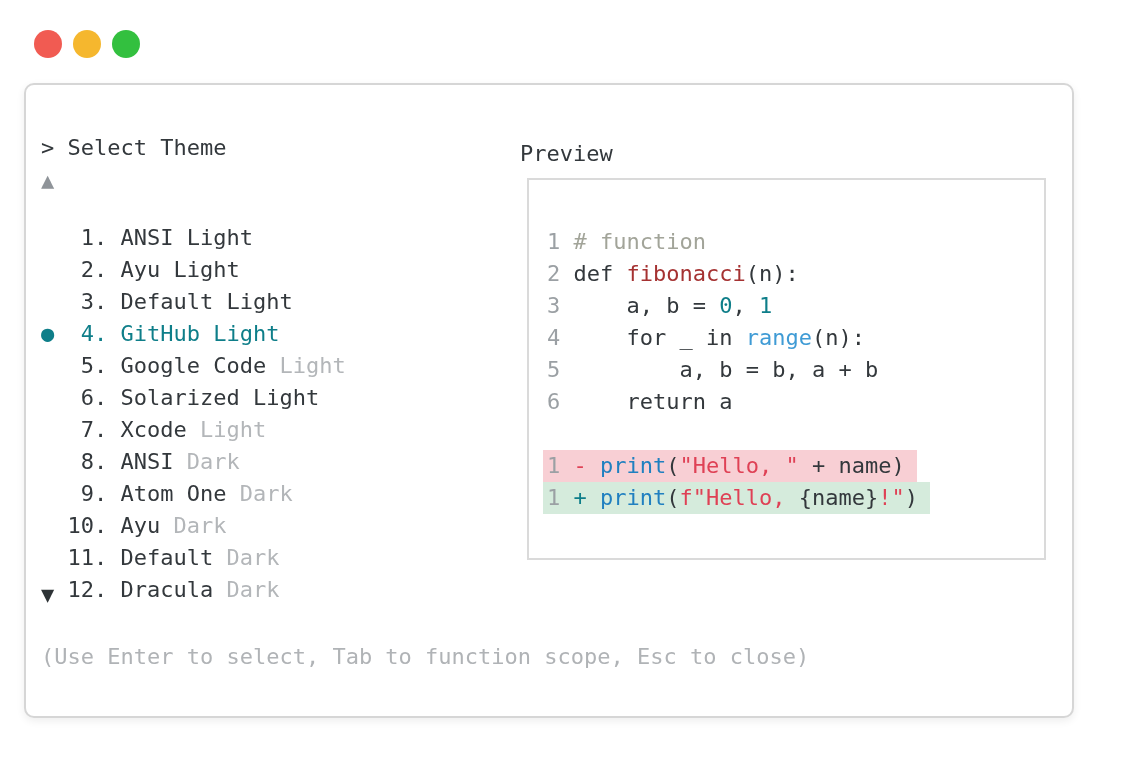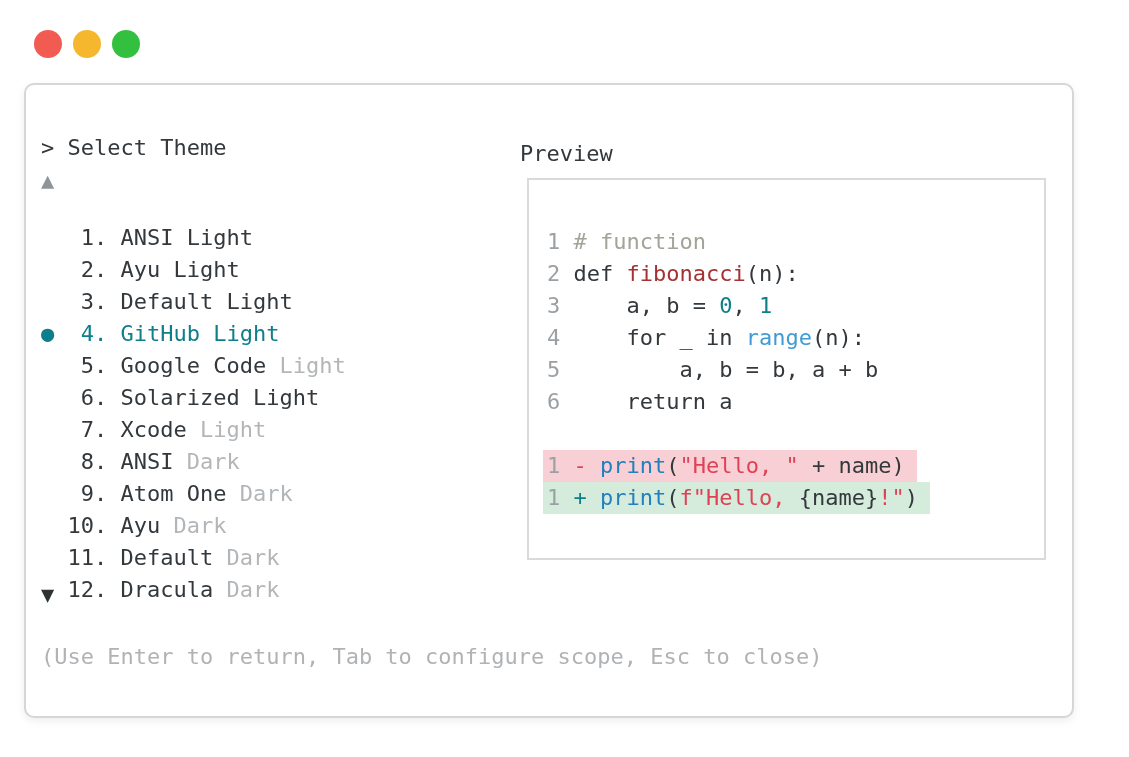--- a/index.html
+++ b/index.html
@@ -31,17 +31,17 @@
   <span class="light" id="light-min" style="background: rgb(245, 183, 46);"></span>
   <span class="light" id="light-max" style="background: rgb(51, 192, 63);"></span>
 </div>
 
 <div class="window" style="border-color: rgb(214, 214, 214);">
   <div class="mono title" style="color: rgb(51, 56, 60);">&gt; Select Theme</div>
   <div class="mono preview-label" style="color: rgb(51, 56, 60); margin-top: 6px;">Preview</div>
   <div class="mono scroll-up" id="scroll-up" style="color: rgb(143, 148, 153);">▲</div>
   <div class="mono theme-list" id="theme-list"><div class="row mono" style="color: rgb(51, 56, 60);"><span>  </span><span> 1. </span><span>ANSI Light</span></div><div class="row mono" style="color: rgb(51, 56, 60);"><span>  </span><span> 2. </span><span>Ayu Light</span></div><div class="row mono" style="color: rgb(51, 56, 60);"><span>  </span><span> 3. </span><span>Default Light</span></div><div class="row mono" style="color: rgb(14, 126, 137);"><span>● </span><span> 4. </span><span>GitHub Light</span></div><div class="row mono" style="color: rgb(51, 56, 60);"><span>  </span><span> 5. </span><span>Google Code</span><span style="color: rgb(179, 182, 185);"> Light</span></div><div class="row mono" style="color: rgb(51, 56, 60);"><span>  </span><span> 6. </span><span>Solarized Light</span></div><div class="row mono" style="color: rgb(51, 56, 60);"><span>  </span><span> 7. </span><span>Xcode</span><span style="color: rgb(179, 182, 185);"> Light</span></div><div class="row mono" style="color: rgb(51, 56, 60);"><span>  </span><span> 8. </span><span>ANSI</span><span style="color: rgb(179, 182, 185);"> Dark</span></div><div class="row mono" style="color: rgb(51, 56, 60);"><span>  </span><span> 9. </span><span>Atom One</span><span style="color: rgb(179, 182, 185);"> Dark</span></div><div class="row mono" style="color: rgb(51, 56, 60);"><span>  </span><span>10. </span><span>Ayu</span><span style="color: rgb(179, 182, 185);"> Dark</span></div><div class="row mono" style="color: rgb(51, 56, 60);"><span>  </span><span>11. </span><span>Default</span><span style="color: rgb(179, 182, 185);"> Dark</span></div><div class="row mono" style="color: rgb(51, 56, 60);"><span>  </span><span>12. </span><span>Dracula</span><span style="color: rgb(179, 182, 185);"> Dark</span></div></div>
   <div class="mono scroll-down" id="scroll-down" style="color: rgb(46, 51, 54);">▼</div>
-  <div class="mono help" id="help-text" style="color: rgb(176, 179, 182);">(Use Enter to return, Tab to configure scope, Esc to close)</div>
+  <div class="mono help" id="help-text" style="color: rgb(176, 179, 182);">(Use Enter to select, Tab to function scope, Esc to close)</div>
   <div class="preview-box" id="preview-box" style="border-color: rgb(218, 218, 218);">
     <div class="mono code" id="code"><div class="mono"><span><span style="color: rgb(155, 160, 164);">1 </span><span style="color: rgb(162, 164, 153);"># function</span></span></div><div class="mono"><span><span style="color: rgb(155, 160, 164);">2 </span><span style="color: rgb(51, 56, 60);">def </span><span style="color: rgb(165, 50, 50);">fibonacci</span><span style="color: rgb(51, 56, 60);">(n):</span></span></div><div class="mono"><span><span style="color: rgb(155, 160, 164);">3 </span><span style="color: rgb(51, 56, 60);">    a, b = </span><span style="color: rgb(14, 126, 137);">0</span><span style="color: rgb(51, 56, 60);">, </span><span style="color: rgb(14, 126, 137);">1</span></span></div><div class="mono"><span><span style="color: rgb(155, 160, 164);">4 </span><span style="color: rgb(51, 56, 60);">    for _ in </span><span style="color: rgb(63, 155, 213);">range</span><span style="color: rgb(51, 56, 60);">(n):</span></span></div><div class="mono"><span><span style="color: rgb(155, 160, 164);">5 </span><span style="color: rgb(51, 56, 60);">        a, b = b, a + b</span></span></div><div class="mono"><span><span style="color: rgb(155, 160, 164);">6 </span><span style="color: rgb(51, 56, 60);">    return a</span></span></div><div class="mono">&nbsp;</div><div class="mono"><span class="hl" style="background: rgb(248, 207, 212);"><span style="color: rgb(155, 160, 164);">1 </span><span style="color: rgb(223, 65, 85);">-</span><span style="color: rgb(51, 56, 60);"> </span><span style="color: rgb(32, 128, 192);">print</span><span style="color: rgb(51, 56, 60);">(</span><span style="color: rgb(223, 65, 85);">"Hello, "</span><span style="color: rgb(51, 56, 60);"> + name)</span></span></div><div class="mono"><span class="hl" style="background: rgb(213, 235, 220);"><span style="color: rgb(155, 160, 164);">1 </span><span style="color: rgb(14, 126, 137);">+</span><span style="color: rgb(51, 56, 60);"> </span><span style="color: rgb(32, 128, 192);">print</span><span style="color: rgb(51, 56, 60);">(</span><span style="color: rgb(223, 65, 85);">f"Hello, </span><span style="color: rgb(51, 56, 60);">{name}</span><span style="color: rgb(223, 65, 85);">!"</span><span style="color: rgb(51, 56, 60);">)</span></span></div></div>
   </div>
 </div>
 
 </body></html>

